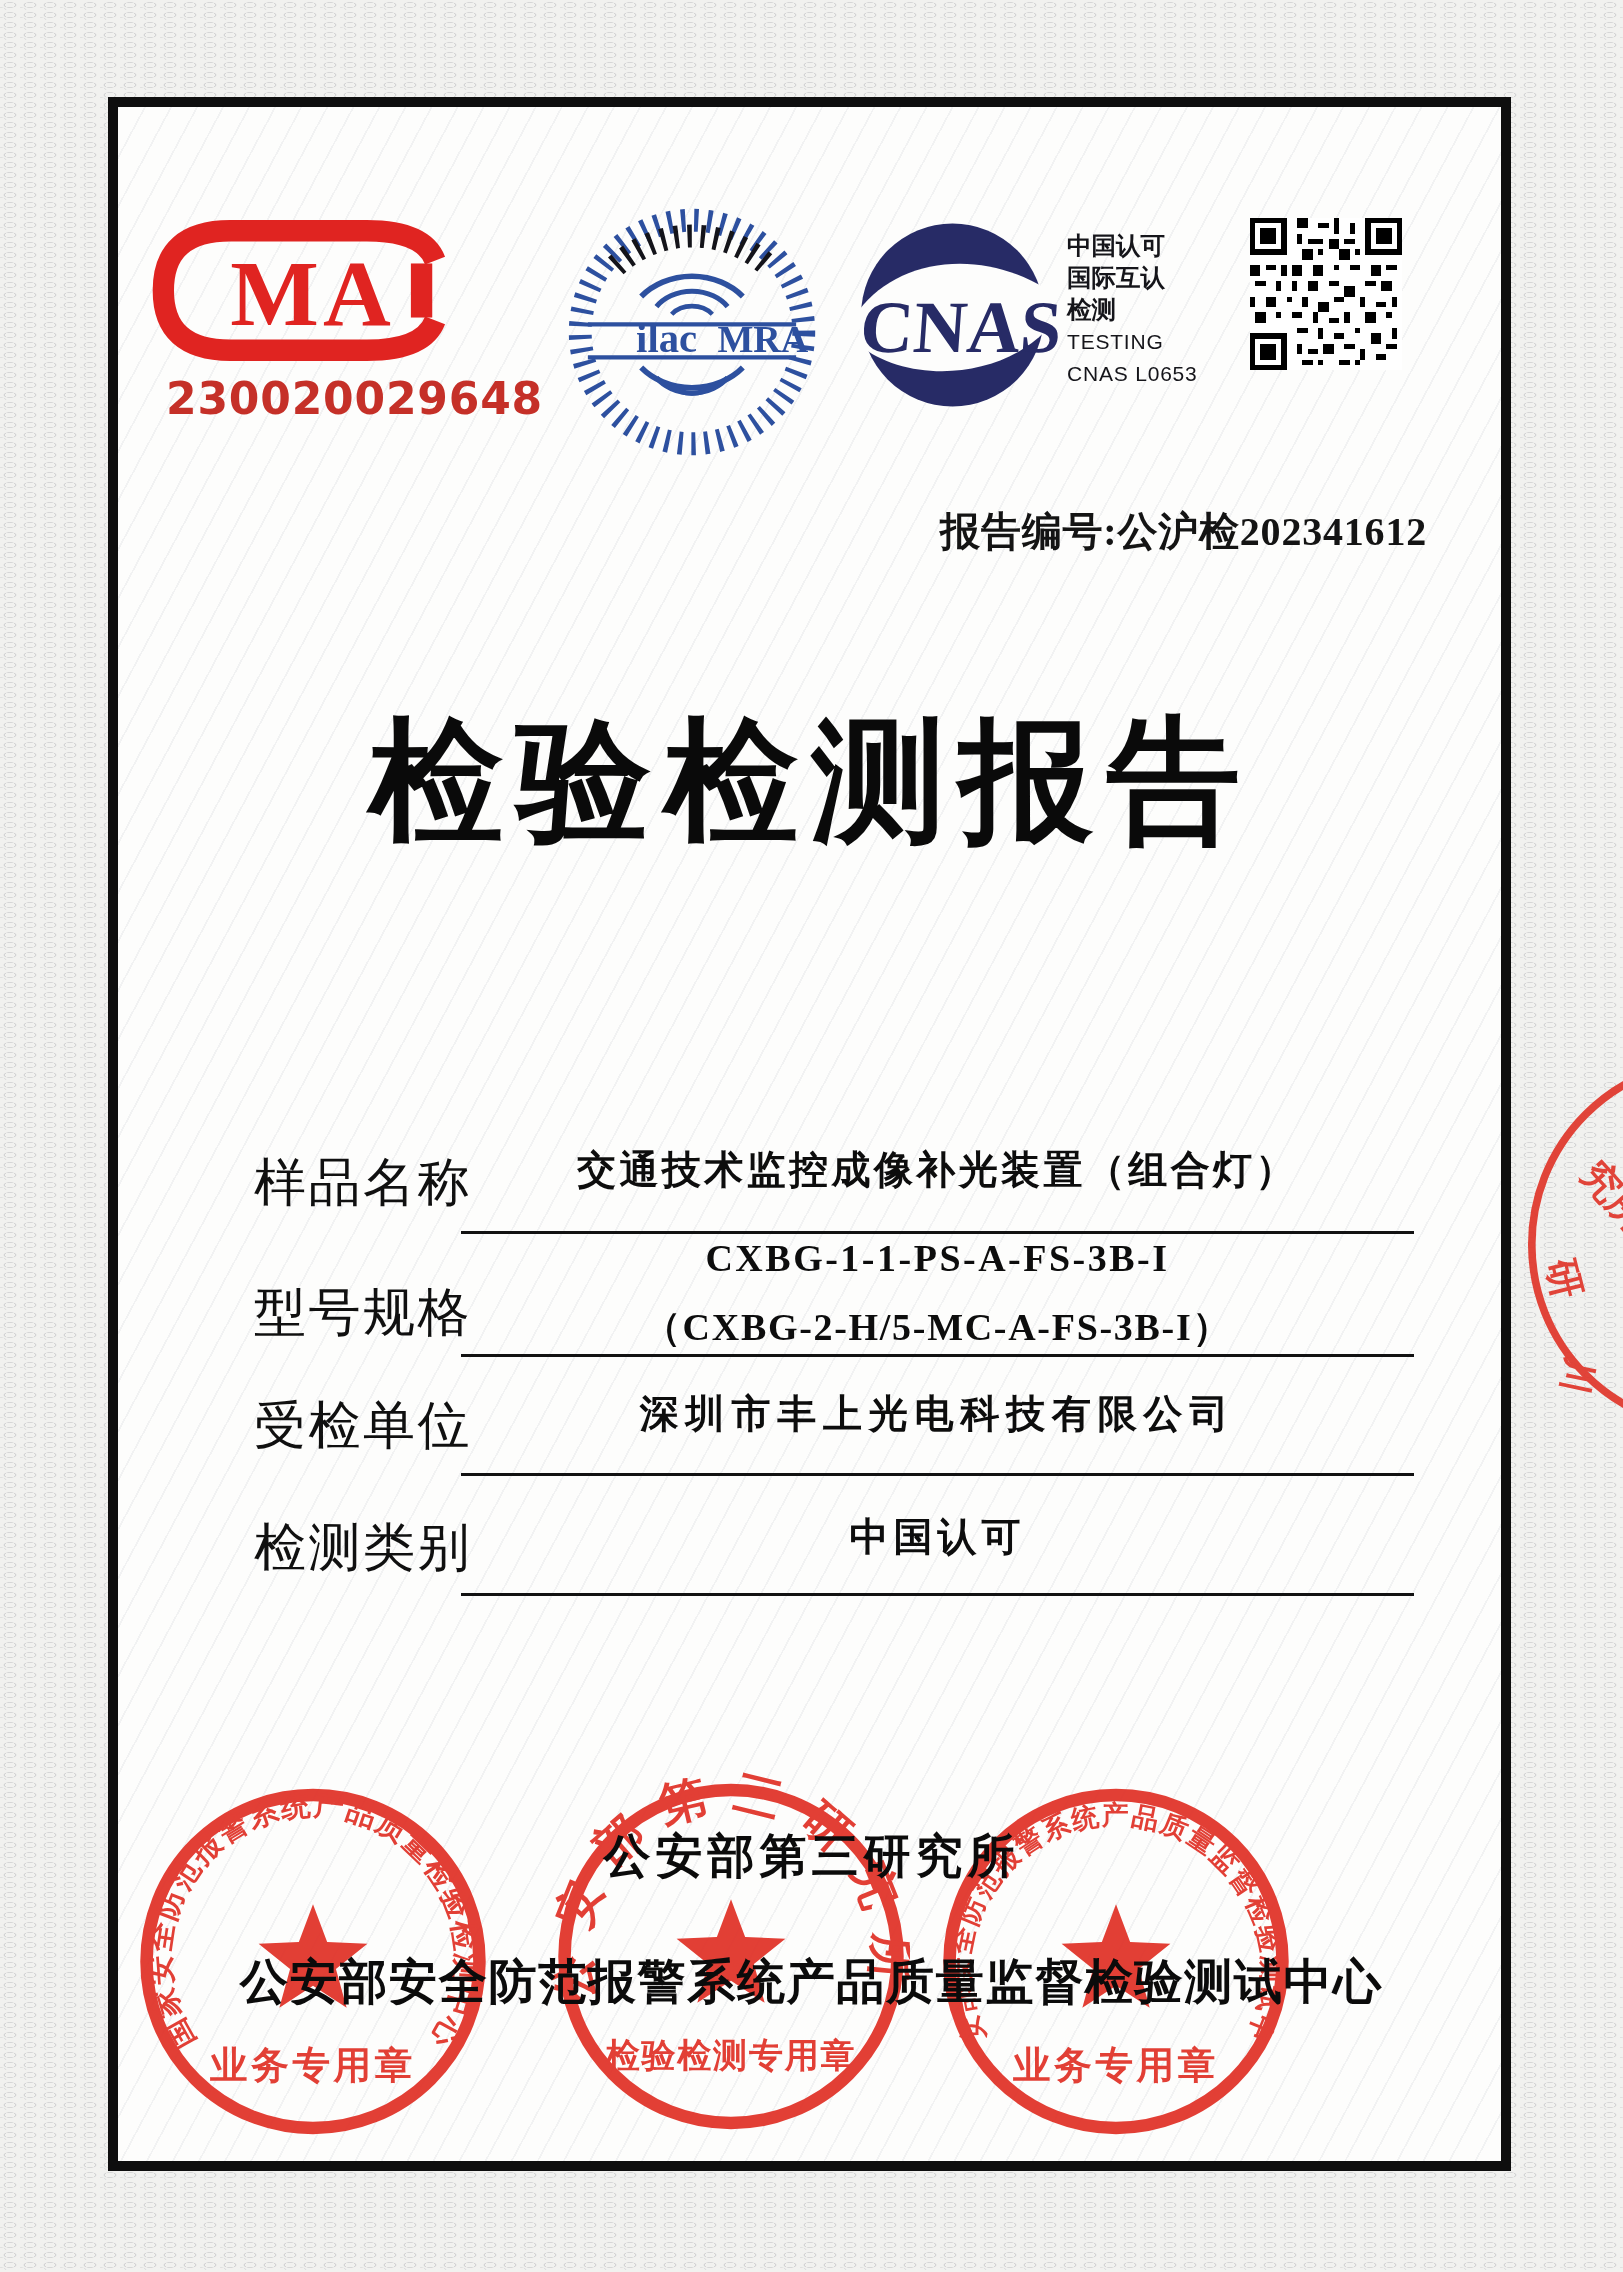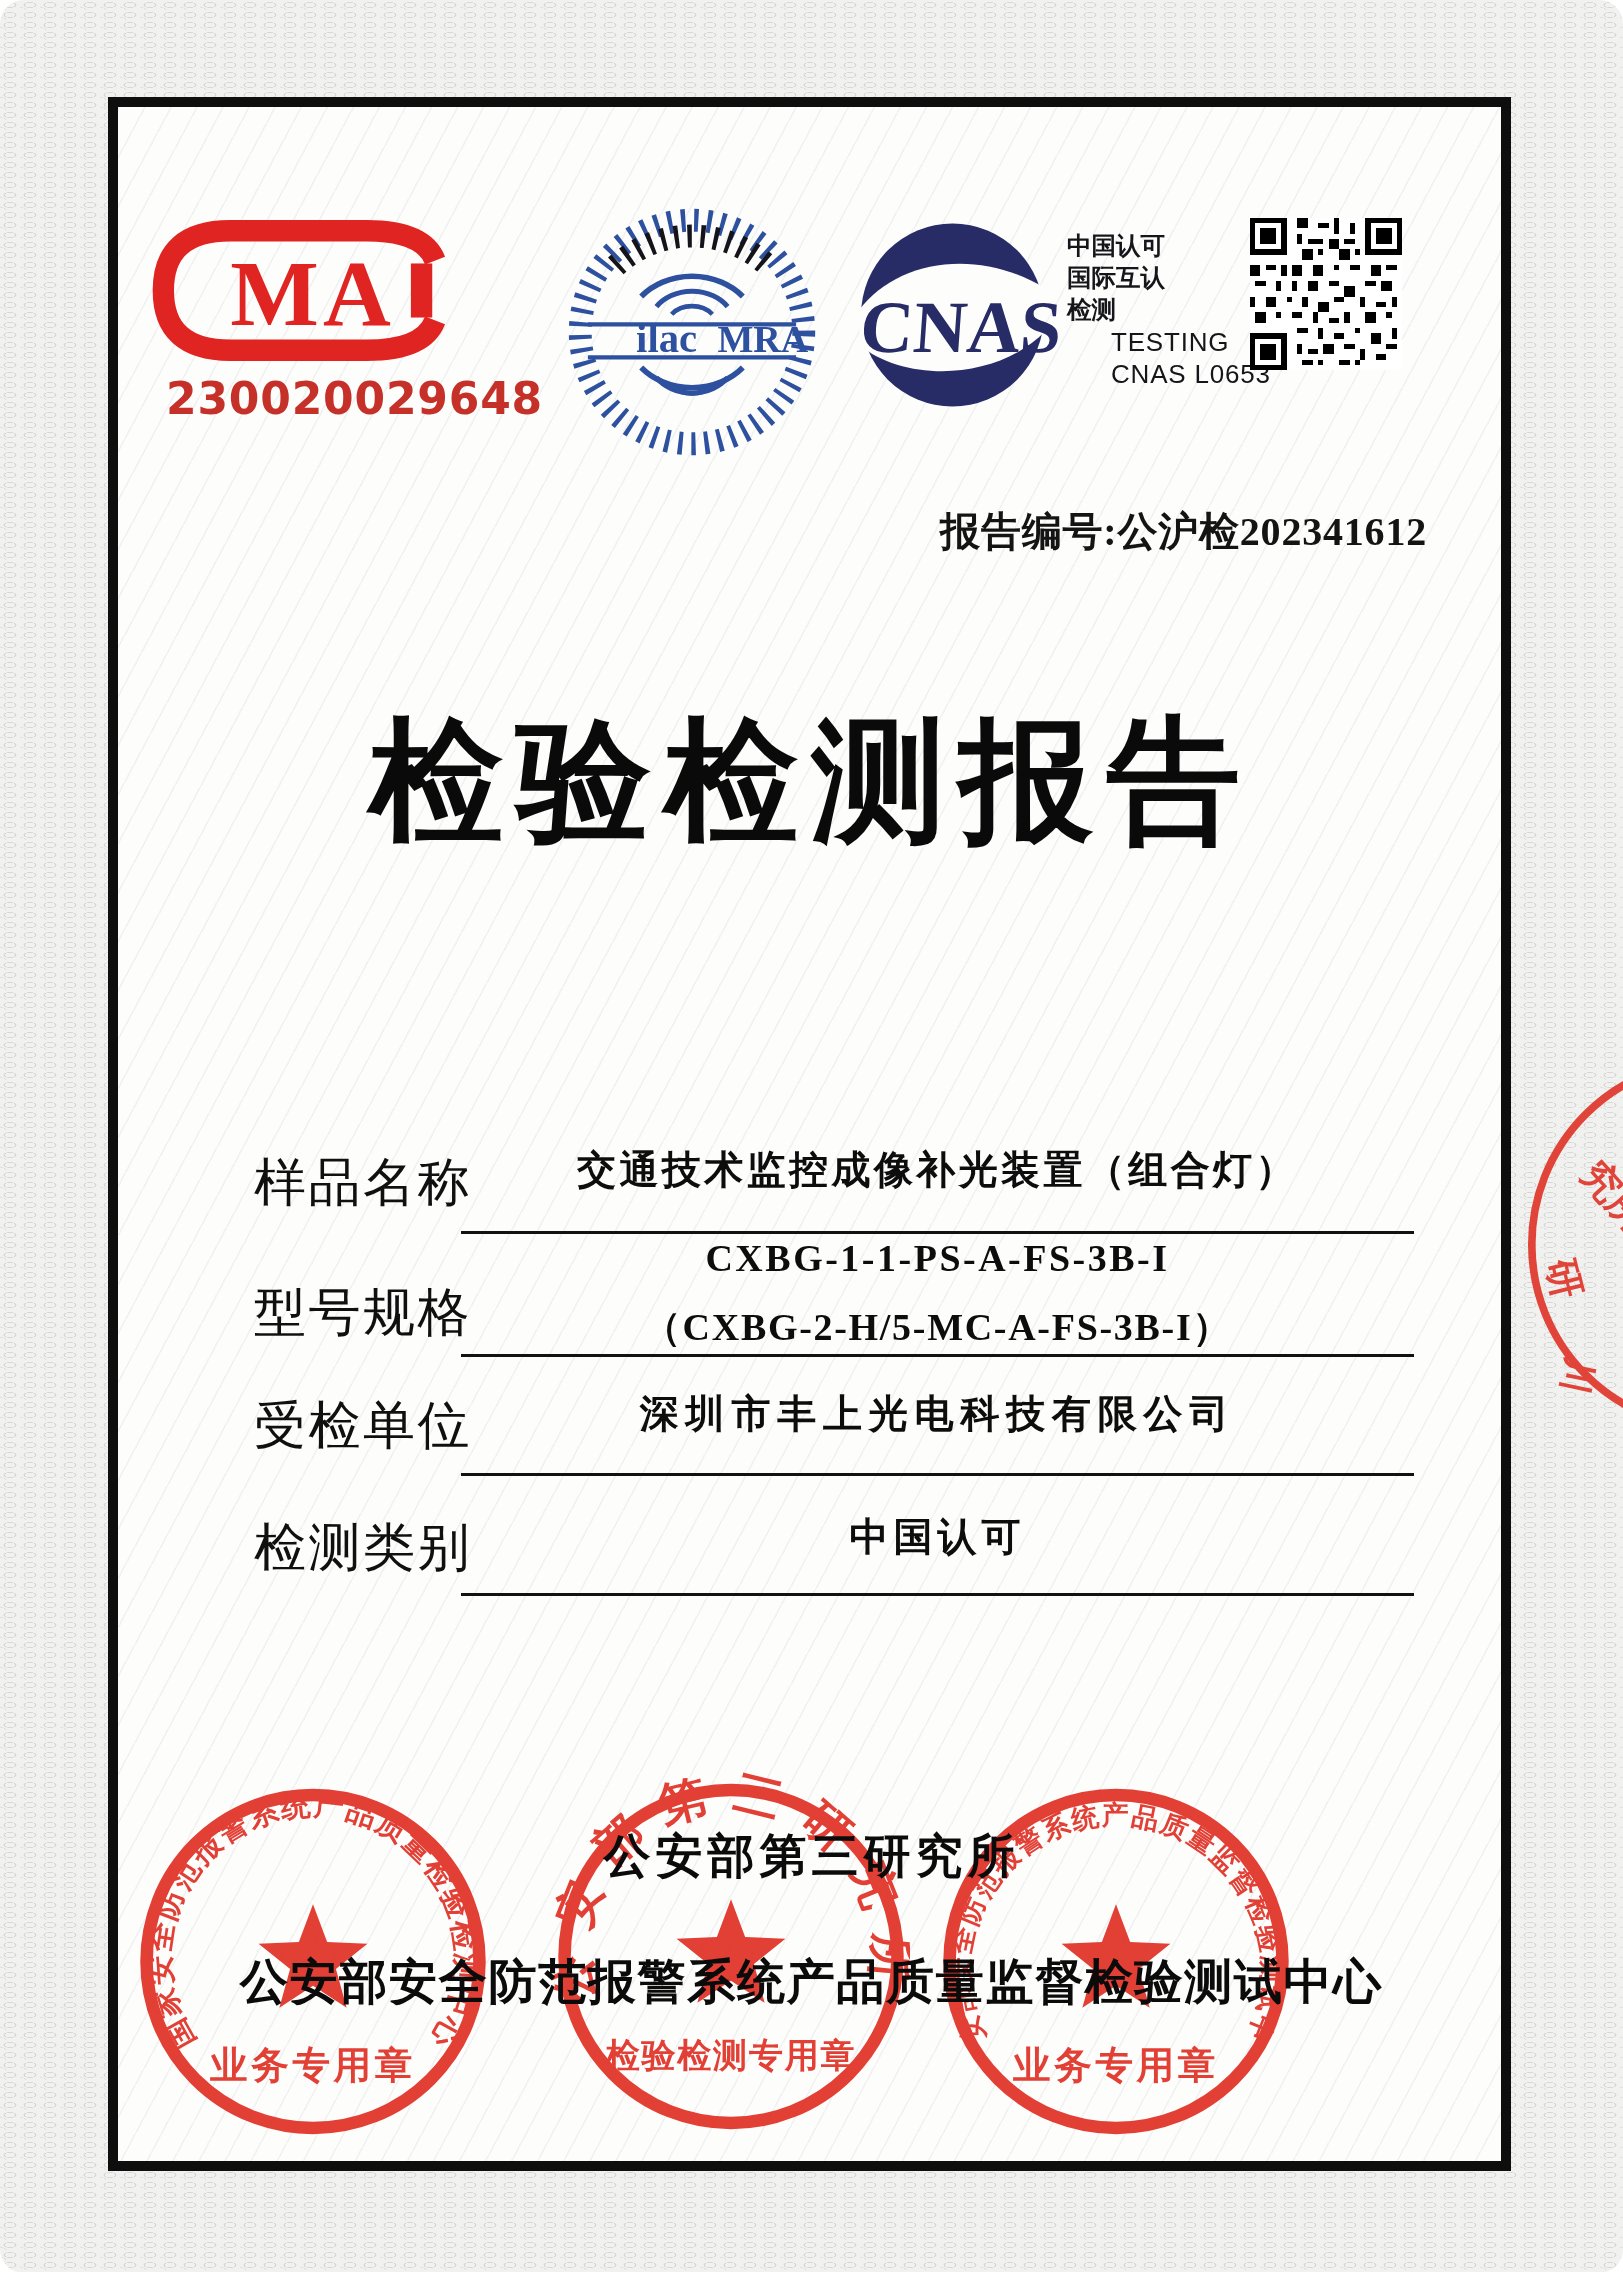--- a/index.html
+++ b/index.html
@@ -4,21 +4,20 @@
 <style>
   html,body{margin:0;padding:0;}
   body{width:1623px;height:2273px;position:relative;font-family:"Liberation Serif","DejaVu Serif",serif;}
   .page{
     position:absolute;inset:0;background-color:#f1f1ef;
     background-image:
       radial-gradient(ellipse 9.3px 4.2px at 50% 50%, rgba(255,255,255,0) 58%, rgba(100,102,115,.22) 60%, rgba(255,255,255,0) 74%),
       radial-gradient(ellipse 9.3px 4.2px at 0% 100%, rgba(255,255,255,0) 58%, rgba(100,102,115,.14) 60%, rgba(255,255,255,0) 74%);
     background-size:20px 10px, 20px 10px;
     overflow:hidden;
-    border-radius:24px;
   }
   .frame{
     position:absolute;left:108px;top:97px;width:1383px;height:2054px;
     border:10px solid #0e0e0e;background:#fdfdfc;
     background-image:repeating-linear-gradient(118deg, rgba(120,128,145,.085) 0 1.7px, rgba(255,255,255,0) 1.7px 23px);
   }
   .abs{position:absolute;}
   .report-no{
     left:110px;top:504px;width:1317px;text-align:right;
     font-size:40px;font-weight:700;color:#141414;letter-spacing:0.8px;
@@ -26,21 +25,21 @@
   .doc-title{
     left:110px;top:692px;width:1403px;text-align:center;
     font-size:134px;font-weight:700;color:#0a0a0a;letter-spacing:13.5px;white-space:nowrap;
   }
   .cert-no{
     left:166px;top:373px;width:287px;text-align:left;
     font-size:44px;font-weight:700;color:#c53028;font-family:"DejaVu Sans","Liberation Sans",sans-serif;letter-spacing:0.8px;
   }
   .cnas-caption{left:1067px;top:230px;color:#15151a;font-family:"Liberation Sans","DejaVu Sans",sans-serif;}
   .cnas-caption div{font-size:24.5px;line-height:32px;font-weight:600;}
-  .cnas-caption .en{font-size:26px;font-weight:500;letter-spacing:0.8px;margin-left:44px;}
+  .cnas-caption .en{font-size:21px;font-weight:500;letter-spacing:0.8px;}
   .form-label{font-size:52px;font-weight:400;color:#101010;letter-spacing:2.5px;white-space:nowrap;}
   .form-value{left:461px;width:953px;text-align:center;font-size:39px;font-weight:700;color:#0d0d0d;white-space:nowrap;}
   .form-line{left:461px;width:953px;height:0;border-top:3.4px solid #121212;}
   .footer-line{left:110px;width:1403px;text-align:center;font-weight:700;color:#0b0b0b;white-space:nowrap;z-index:3;}
   .f1{top:1825px;font-size:47px;letter-spacing:5px;}
   .f2{top:1885px;font-size:49px;letter-spacing:0px;}
   .f3{top:1950px;font-size:48px;letter-spacing:1.7px;}
   .stamp{z-index:2;opacity:.93;}
   svg text{font-family:"Liberation Serif","DejaVu Serif",serif;}
 </style>

